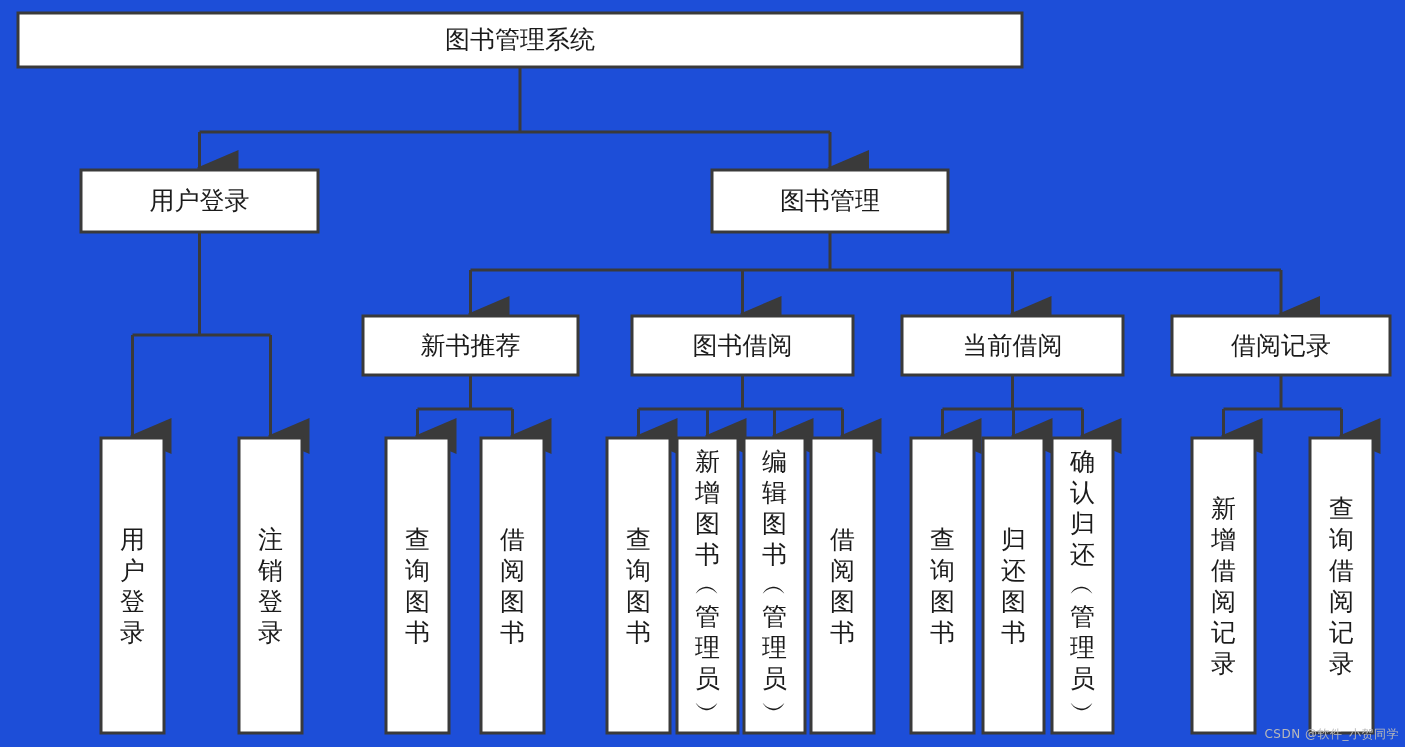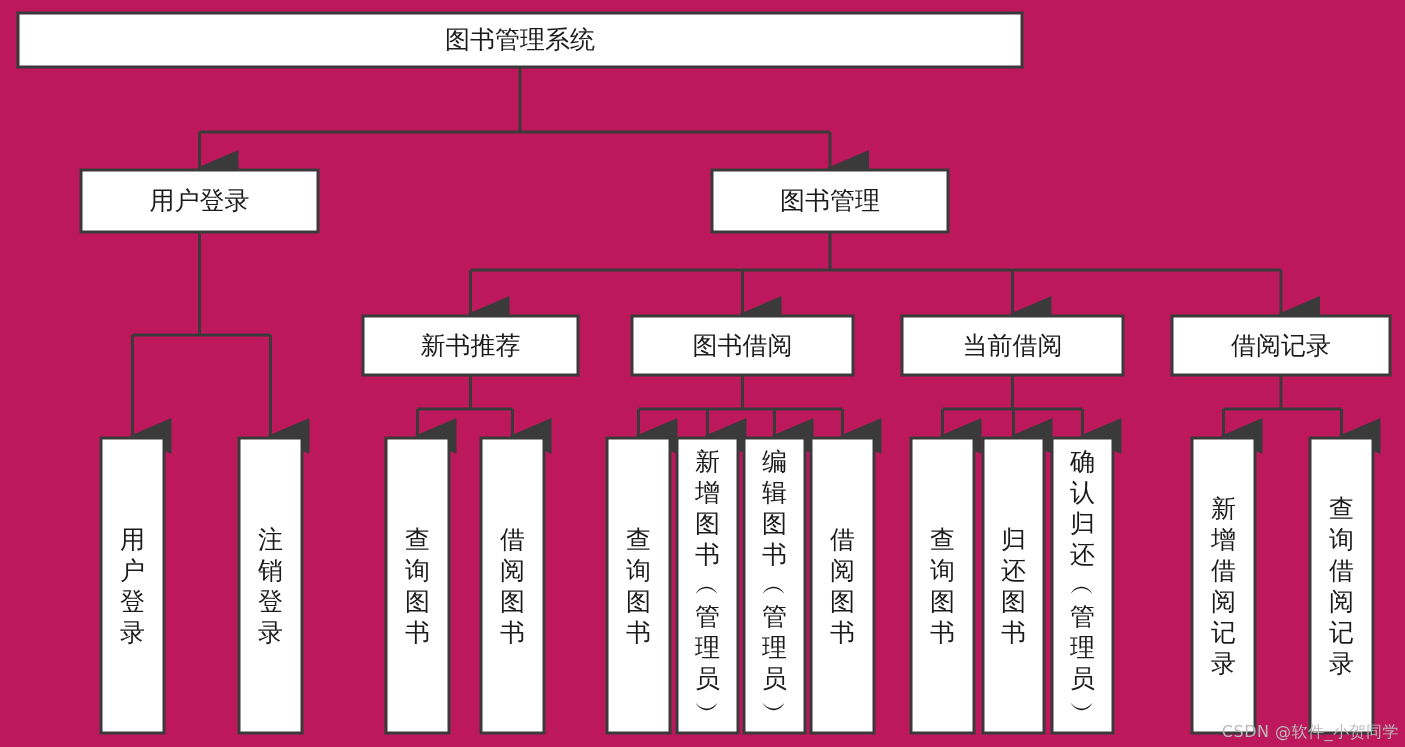--- a/index.html
+++ b/index.html
@@ -1,37 +1,37 @@
 <!DOCTYPE html>
 <html><head>
 <meta charset="utf-8">
 <style>
   html,body{margin:0;padding:0;background:#ffffff;}
   body{
     width:1405px;height:747px;
     font-family:"DejaVu Sans","Liberation Sans",sans-serif;
     overflow:hidden;
   }
-  #diagram-root{position:relative;width:1405px;height:747px;background:#be185d;}
+  #diagram-root{position:relative;width:1405px;height:747px;background:#1d4ed8;}
   svg#tree{position:absolute;left:0;top:0;width:1405px;height:747px;}
   .node-rect{fill:#ffffff;stroke:#3a3a3a;stroke-width:3;}
   .edge{stroke:#3a3a3a;stroke-width:3;fill:none;}
   .arrow-head{fill:#3a3a3a;stroke:none;}
   .node-label{
     fill:#1b1b1b;font-family:"DejaVu Sans","Liberation Sans",sans-serif;
     font-size:25px;text-anchor:middle;dominant-baseline:middle;
   }
   .leaf-label{
     fill:#1b1b1b;font-family:"DejaVu Sans","Liberation Sans",sans-serif;
     font-size:25px;text-anchor:middle;
   }
   .watermark{
     position:absolute;right:6px;bottom:4px;
     font-family:"DejaVu Sans","Liberation Sans",sans-serif;
-    font-size:16px;color:#b9b9b9;letter-spacing:0.5px;
+    font-size:12px;color:#b9b9b9;letter-spacing:0.5px;
     white-space:nowrap;pointer-events:none;
   }
 </style>
 </head>
 <body>
 
 <div id="diagram-root">
   <svg id="tree" viewBox="0 0 1405 747">
     <defs>
       <marker id="arrow" viewBox="0 0 12 14" refX="6" refY="13" markerWidth="12" markerHeight="14" orient="auto-start-reverse">

